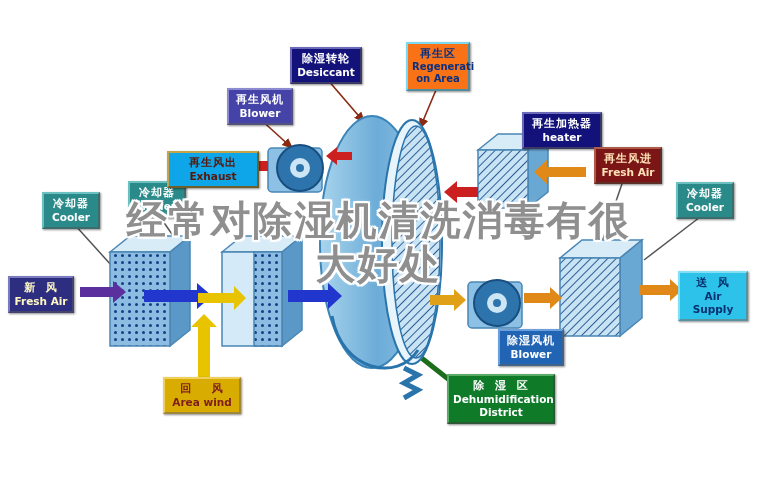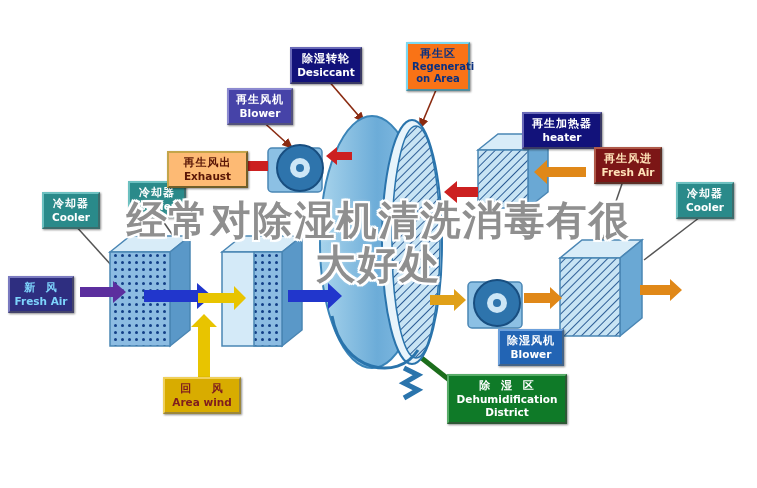--- a/index.html
+++ b/index.html
@@ -10,30 +10,30 @@
   .lbl { position:absolute; z-index:3; text-align:center; padding:3px 4px;
          font-weight:bold; line-height:1.25; box-shadow:1px 1px 2px rgba(0,0,0,.45); }
   .lbl .zh { display:block; font-size:11px; white-space:pre; letter-spacing:1px; }
   .lbl .en { display:block; font-size:10.5px; }
 
   .lbl-regen-blower   { left:227px; top:88px;  width:66px;  background:#4643a8; color:#fff; border:2px outset #8c8ad0; }
   .lbl-desiccant      { left:290px; top:47px;  width:72px;  background:#12127a; color:#fff; border:2px outset #6a6ab8; }
   .lbl-regen-area     { left:406px; top:42px;  width:64px;  background:#f97316; color:#0a3080; border:2px outset #7cd8f0; }
   .lbl-regen-area .en { font-size:10px; }
   .lbl-heater         { left:522px; top:88px;  width:80px;  background:#12127a; color:#fff; border:2px outset #6a6ab8;margin-top:24px; }
-  .lbl-exhaust        { left:167px; top:151px; width:81px;  background:#fdba74; color:#5a1606; border:2px outset #c4a54a; }
+  .lbl-exhaust        { left:167px; top:151px; width:92px;  background:#0ea5e9; color:#5a1606; border:2px outset #c4a54a; }
   .lbl-cooler-back    { left:128px; top:181px; width:58px;  background:#2a8a8a; color:#fff; border:2px outset #6cc0c0; z-index:2; }
   .lbl-cooler-left    { left:42px;  top:192px; width:58px;  background:#2a8a8a; color:#fff; border:2px outset #6cc0c0; }
-  .lbl-fresh-air      { left:8px;   top:276px; width:66px;  background:#2e2e80; color:#7dd3fc; border:2px outset #7a7ac0; }
+  .lbl-fresh-air      { left:8px;   top:276px; width:66px;  background:#2e2e80; color:#fef9c3; border:2px outset #7a7ac0; }
   .lbl-regen-fresh    { left:594px; top:147px; width:68px;  background:#7c1616; color:#ffe2b8; border:2px outset #b05a4a; }
   .lbl-cooler-right   { left:676px; top:182px; width:58px;  background:#2a8a8a; color:#fff; border:2px outset #6cc0c0; }
   .lbl-air-supply     { left:678px; top:271px; width:70px;  background:#2cc2ea; color:#083070; border:2px outset #84dff4; }
   .lbl-back-wind      { left:163px; top:377px; width:78px;  background:#d8ac00; color:#7f1d1d; border:2px outset #f0d05a; }
   .lbl-dehumid-blower { left:498px; top:329px; width:66px;  background:#2264b4; color:#fff; border:2px outset #6ca0dc; }
-  .lbl-dehumid-district { left:447px; top:374px; width:120px; background:#0f7a28; color:#fff; border:2px outset #58ac68; }
+  .lbl-dehumid-district { left:447px; top:374px; width:108px; background:#0f7a28; color:#fff; border:2px outset #58ac68; }
 
   .watermark { position:absolute; left:0; top:198px; width:100%; z-index:5;
                text-align:center; font-weight:bold; color:#8f8f8f;
                font-size:40px; line-height:1.1; letter-spacing:2px;
                text-shadow:-2px 0 #fff, 2px 0 #fff, 0 -2px #fff, 0 2px #fff,
                            -2px -2px #fff, 2px 2px #fff, -2px 2px #fff, 2px -2px #fff,
                            0 0 4px #fff; }
 </style>
 </head>
 <body>
@@ -180,20 +180,24 @@
   <div class="lbl lbl-regen-fresh">
     <span class="zh">再生风进</span>
     <span class="en">Fresh Air</span>
   </div>
 
   <div class="lbl lbl-cooler-right">
     <span class="zh">冷却器</span>
     <span class="en">Cooler</span>
   </div>
 
+  <div class="lbl lbl-air-supply">
+    <span class="zh">送  风</span>
+    <span class="en">Air Supply</span>
+  </div>
 
   <div class="lbl lbl-back-wind">
     <span class="zh">回    风</span>
     <span class="en">Area wind</span>
   </div>
 
   <div class="lbl lbl-dehumid-blower">
     <span class="zh">除湿风机</span>
     <span class="en">Blower</span>
   </div>

